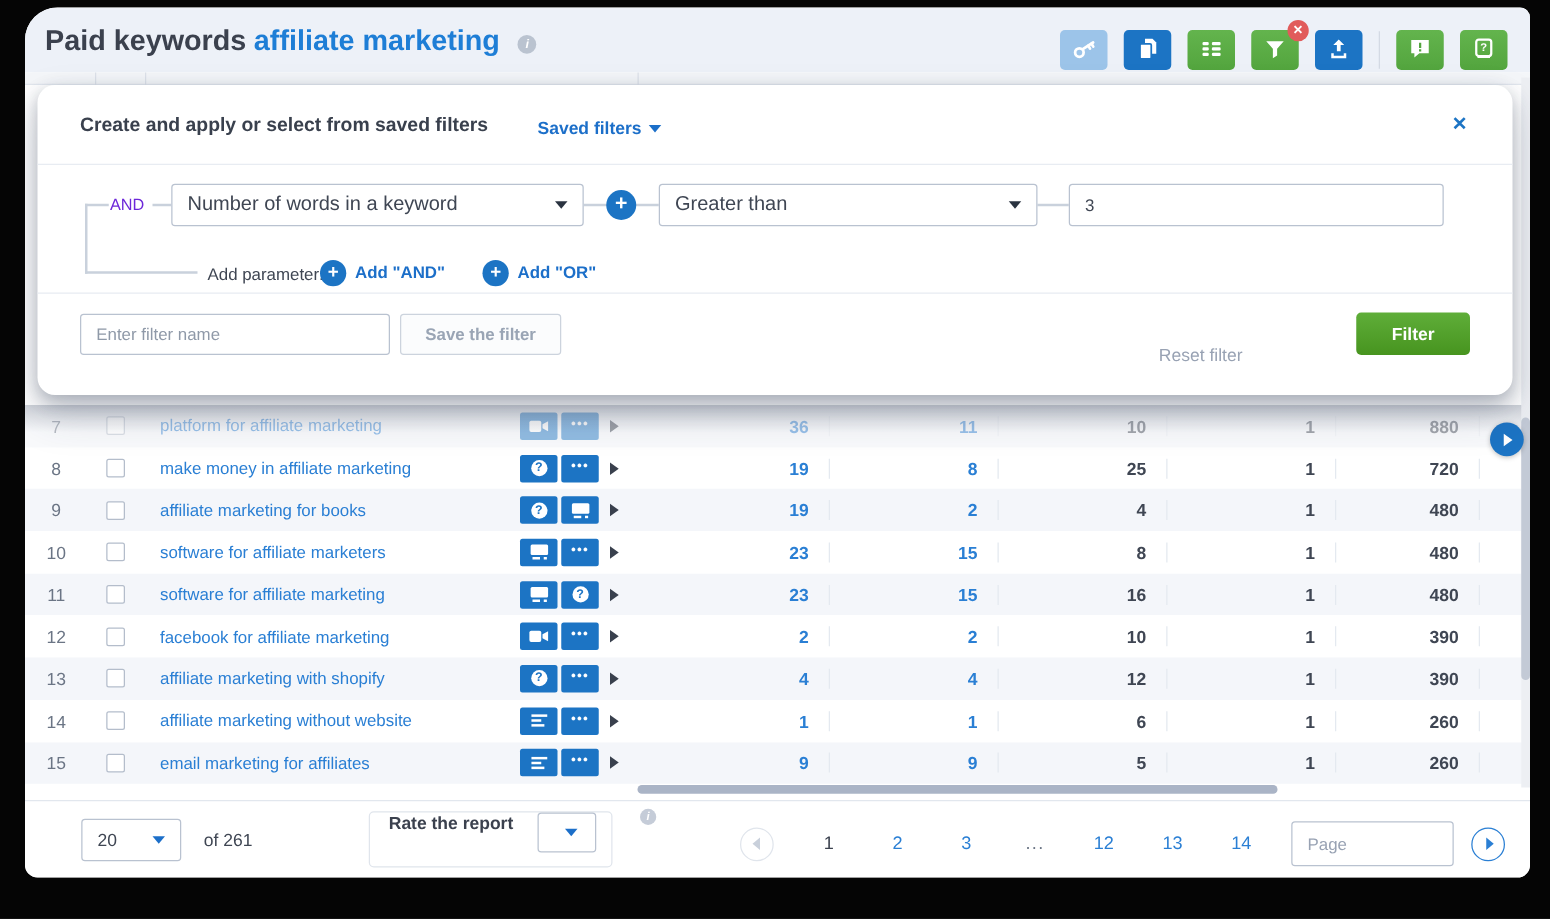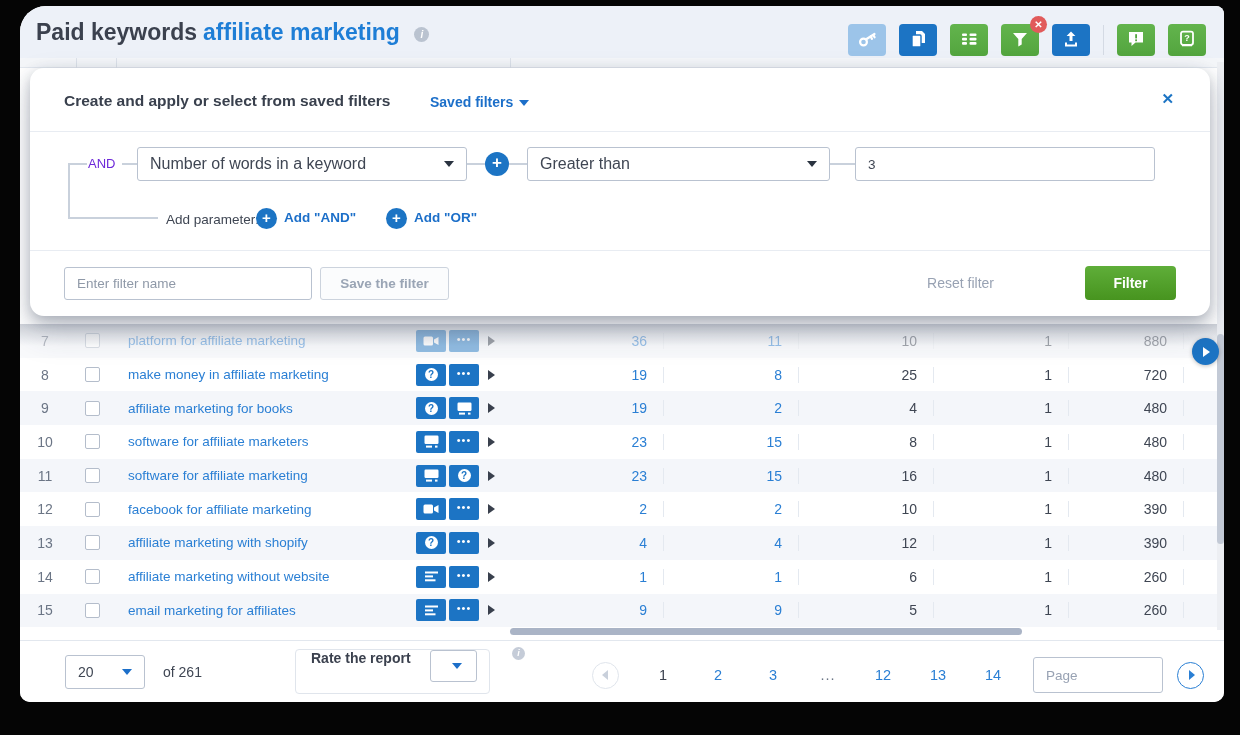--- a/index.html
+++ b/index.html
@@ -54,27 +54,27 @@
   .val-input { position:absolute; height:34px; border:1px solid #b9c2d0; border-radius:3px;
         font-size:13.5px; color:#3f4653; padding:0 12px; }
 
   .plus-circle { position:absolute; width:24px; height:24px; border-radius:50%; background:#1c74c4;
         color:#fff; font-size:17px; line-height:22px; text-align:center; font-weight:bold; cursor:pointer; }
   .add-row-label { position:absolute; left:136px; top:144px; font-size:13.5px; color:#3f4653; }
   .add-link { position:absolute; top:142px; font-size:13.5px; font-weight:bold; color:#1c6fc9; cursor:pointer; }
   .add-plus { position:absolute; top:140px; width:21px; height:21px; border-radius:50%; background:#1c74c4;
         color:#fff; font-size:15px; line-height:19px; text-align:center; font-weight:bold; cursor:pointer; }
 
-  .panel-foot { position:absolute; left:0; bottom:0; width:100%; height:66px; border-top:1px solid #e8ecf2;margin-top:20px; }
+  .panel-foot { position:absolute; left:0; bottom:0; width:100%; height:82px; border-top:1px solid #e8ecf2;margin-top:20px; }
   .filter-name { position:absolute; left:34px; top:16px; width:248px; height:33px; border:1px solid #b9c2d0;
         border-radius:3px; font-size:13.5px; color:#3f4653; padding:0 12px; }
   .filter-name::placeholder { color:#8f99a8; }
   .save-filter-btn { position:absolute; left:290px; top:16px; width:129px; height:33px; background:#fbfcfd;
         border:1px solid #ccd3dd; border-radius:3px; font-size:13.5px; font-weight:bold; color:#9aa5b5; cursor:pointer; }
-  .reset-filter { position:absolute; right:216px; top:24px; font-size:14px; color:#98a2b3; cursor:pointer;text-align:right; }
+  .reset-filter { position:absolute; right:216px; top:41px; font-size:14px; color:#98a2b3; cursor:pointer;text-align:right; }
   .apply-filter-btn { position:absolute; right:34px; top:15px; width:91px; height:34px; border:none; border-radius:4px;
         background:linear-gradient(#5fae39,#47941f); color:#fff; font-size:14px; font-weight:bold; cursor:pointer; }
 
   
   .table-area { position:absolute; left:0; top:318px; width:1204px; }
   .trow { display:flex; height:33.7px; align-items:center; font-size:14px; }
   .trow:nth-child(odd) { background:#f4f6fa; }
   .trow:nth-child(even){ background:#fff; }
   .trow.dimmed { opacity:.48; }
   .c-num  { width:50px; text-align:center; color:#6b7585; }
@@ -83,21 +83,21 @@
   .c-kw { width:390px; display:flex; align-items:center; }
   .c-kw a { color:#2a7fd4; font-size:13.5px; text-decoration:none; margin-left:13px; cursor:pointer; }
   .feat-group { margin-left:auto; display:flex; align-items:center; }
   .feat { width:30px; height:22px; background:#1c74c4; border-radius:2px; margin-left:3px;
           display:flex; align-items:center; justify-content:center; cursor:pointer; }
   .feat .qmark { width:13px; height:13px; border-radius:50%; background:#fff; color:#1c74c4;
           font-size:10px; font-weight:bold; text-align:center; line-height:13px; }
   .feat .dots { color:#fff; font-size:11px; letter-spacing:1px; line-height:10px; margin-top:-4px; }
   .chev { width:0; height:0; border-top:5px solid transparent; border-bottom:5px solid transparent;
           border-left:7px solid #39404d; margin:0 10px 0 9px; cursor:pointer; }
-  .c-val { text-align:right; padding-right:16px; color:#3f4653; }
+  .c-val { text-align:right; padding-right:16px; color:#3f4653;font-weight:bold; }
   .c-val.blue { color:#2a7fd4; cursor:pointer; }
   .c-val.sep { border-left:1px solid #e4e9f0; }
   .v1 { width:158px; } .v2 { width:135px; } .v3 { width:135px; } .v4 { width:135px; }
   .v5 { width:116px; border-right:1px solid #e4e9f0; }
   .table-shadow { position:absolute; left:0; top:0; width:100%; height:22px;
           background:linear-gradient(rgba(60,72,95,.22), rgba(60,72,95,0)); pointer-events:none; }
 
   .scroll-right-btn { position:absolute; right:5px; top:14px; width:27px; height:27px; border-radius:50%;
           background:#1c74c4; border:none; box-shadow:0 1px 4px rgba(0,0,0,.25); cursor:pointer; z-index:4;
           display:flex; align-items:center; justify-content:center; }

